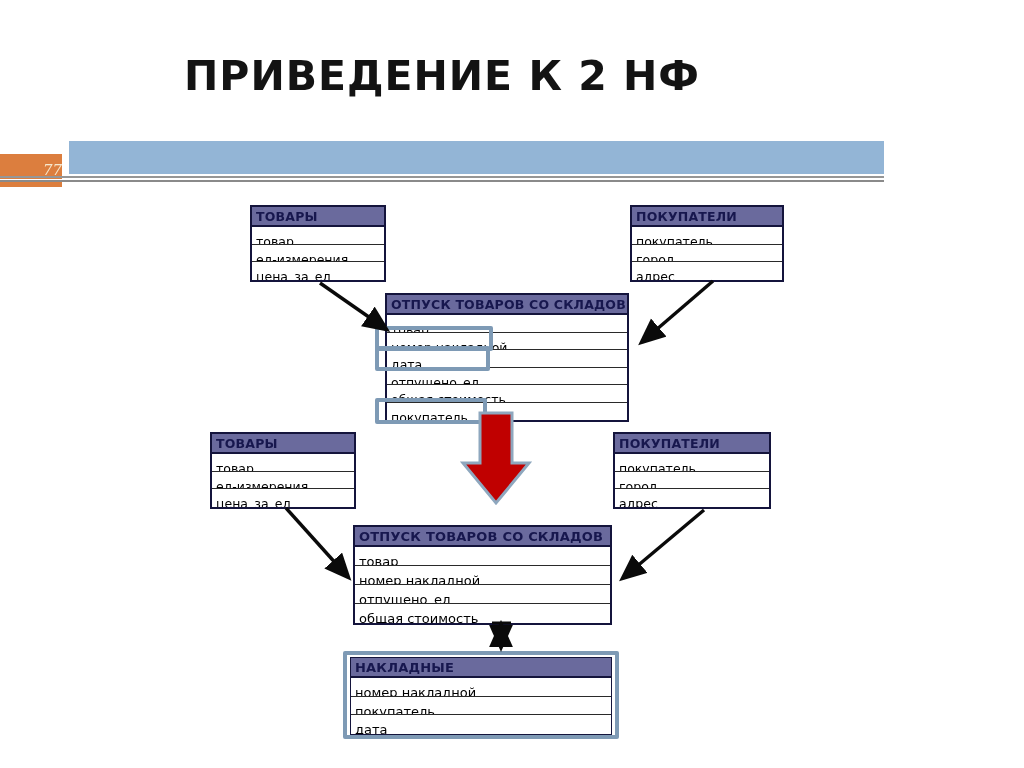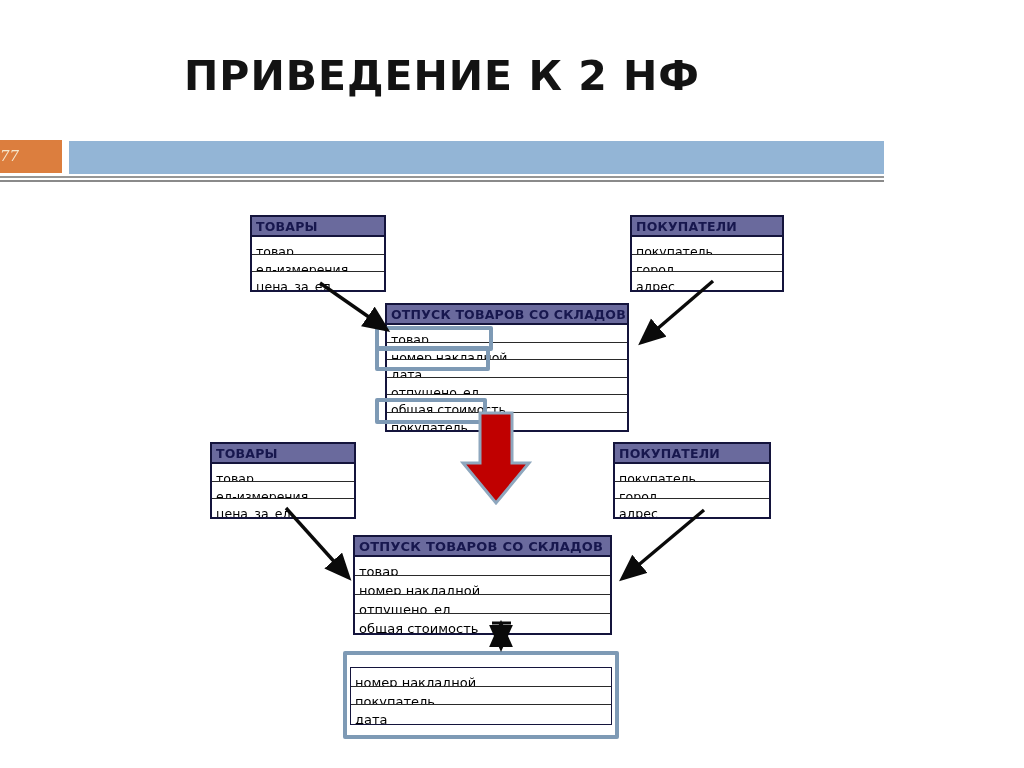--- a/index.html
+++ b/index.html
@@ -9,37 +9,37 @@
     background:#ffffff; overflow:hidden;
     font-family:"DejaVu Sans", sans-serif;
   }
   .title {
     position:absolute; top:52px; left:0; width:100%;
     text-align:center; font-size:41px; font-weight:bold;
     color:#131313; letter-spacing:1px;
     font-family:"DejaVu Sans", sans-serif;
   }
   .page-badge {
-    position:absolute; left:0; top:140px; width:62px; height:33px;
-    background:#DC7E3E; color:#F6E8CE; text-align:left;
+    position:absolute; left:0; top:154px; width:62px; height:33px;
+    background:#DC7E3E; color:#F6E8CE; text-align:right;
     line-height:33px; font-size:15px; font-style:italic;
     font-family:"DejaVu Serif", serif;
   }
   .accent-bar {
     position:absolute; left:69px; top:141px; right:0; height:33px;
     background:#93B5D6;
   }
   .rule1 { position:absolute; left:0; top:176px; width:100%; height:2px; background:#969696; }
   .rule2 { position:absolute; left:0; top:179px; width:100%; height:1px; background:#ffffff; }
   .rule3 { position:absolute; left:0; top:180px; width:100%; height:2px; background:#8a8a8a; }
 
   .etable {
     position:absolute; background:#ffffff;
     border:2px solid #14143c;
-    font-size:12.5px; color:#000;margin-top:10px;
+    font-size:12.5px; color:#000;
   }
   .etable .hdr {
     background:#6A6A9D; color:#17174e; font-weight:bold;
     padding:1px 4px; height:20px; line-height:17px;
     border-bottom:2px solid #14143c; letter-spacing:0.2px;
     overflow:hidden; white-space:nowrap;
   }
   .etable .row {
     height:17.5px; line-height:15px; padding:7px 4px;
     border-bottom:1.5px solid #2a2a2a;
@@ -114,20 +114,21 @@
   <div class="etable" style="left:353px;top:525px;width:259px;font-size:13px">
     <div class="hdr">ОТПУСК ТОВАРОВ СО СКЛАДОВ</div>
     <div class="row" style="height:19px;line-height:16px">товар</div>
     <div class="row" style="height:19px;line-height:16px">номер накладной</div>
     <div class="row" style="height:19px;line-height:16px">отпущено_ед</div>
     <div class="row" style="height:19px;line-height:16px">общая стоимость</div>
   </div>
 
   <div class="hl-box" style="left:343px;top:651px;width:276px;height:88px"></div>
   <div class="etable" style="left:350px;top:657px;width:262px;font-size:13px;border-width:1.5px">
+    <div class="hdr">НАКЛАДНЫЕ</div>
     <div class="row" style="height:18.5px;line-height:16px">номер накладной</div>
     <div class="row" style="height:18.5px;line-height:16px">покупатель</div>
     <div class="row" style="height:18.5px;line-height:16px">дата</div>
   </div>
 
   <svg class="arrow-layer" viewBox="0 0 1024 768">
     <defs>
       <marker id="ah" markerWidth="9" markerHeight="8" refX="6.5" refY="3.5" orient="auto">
         <path d="M0,0 L8,3.5 L0,7 z" fill="#0a0a0a"></path>
       </marker>

